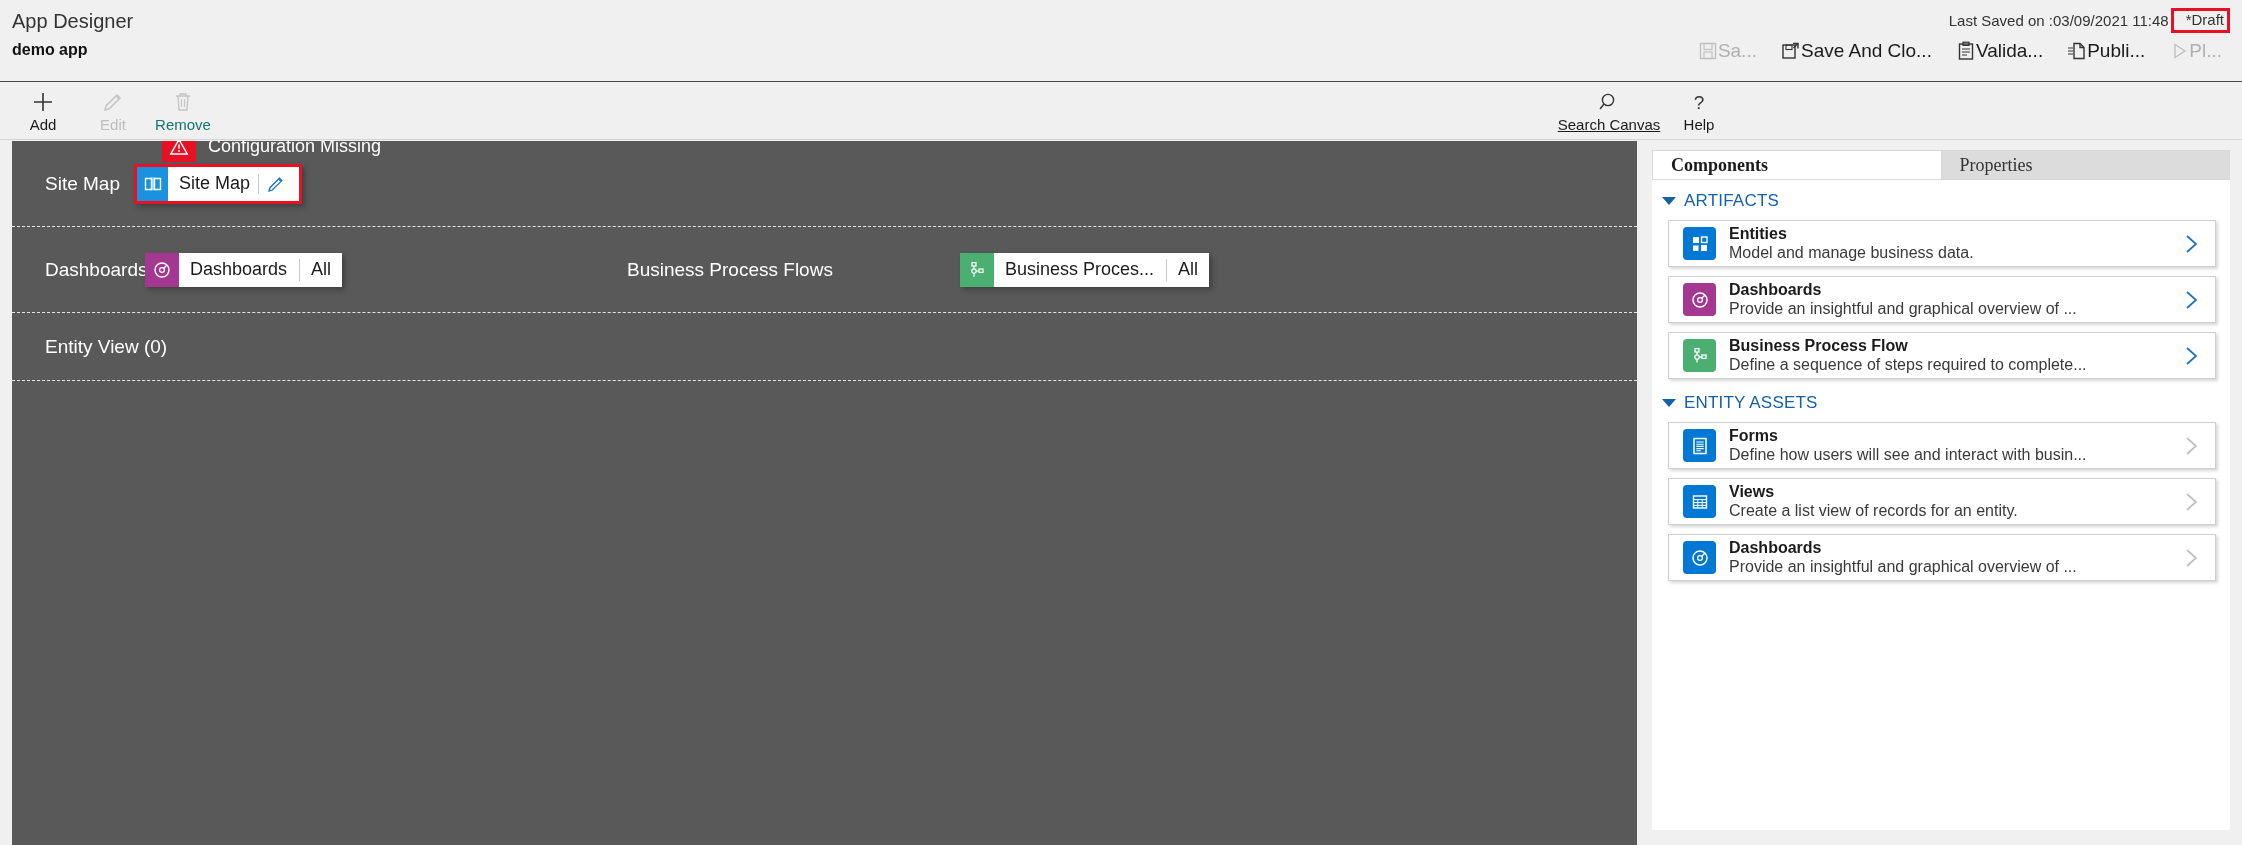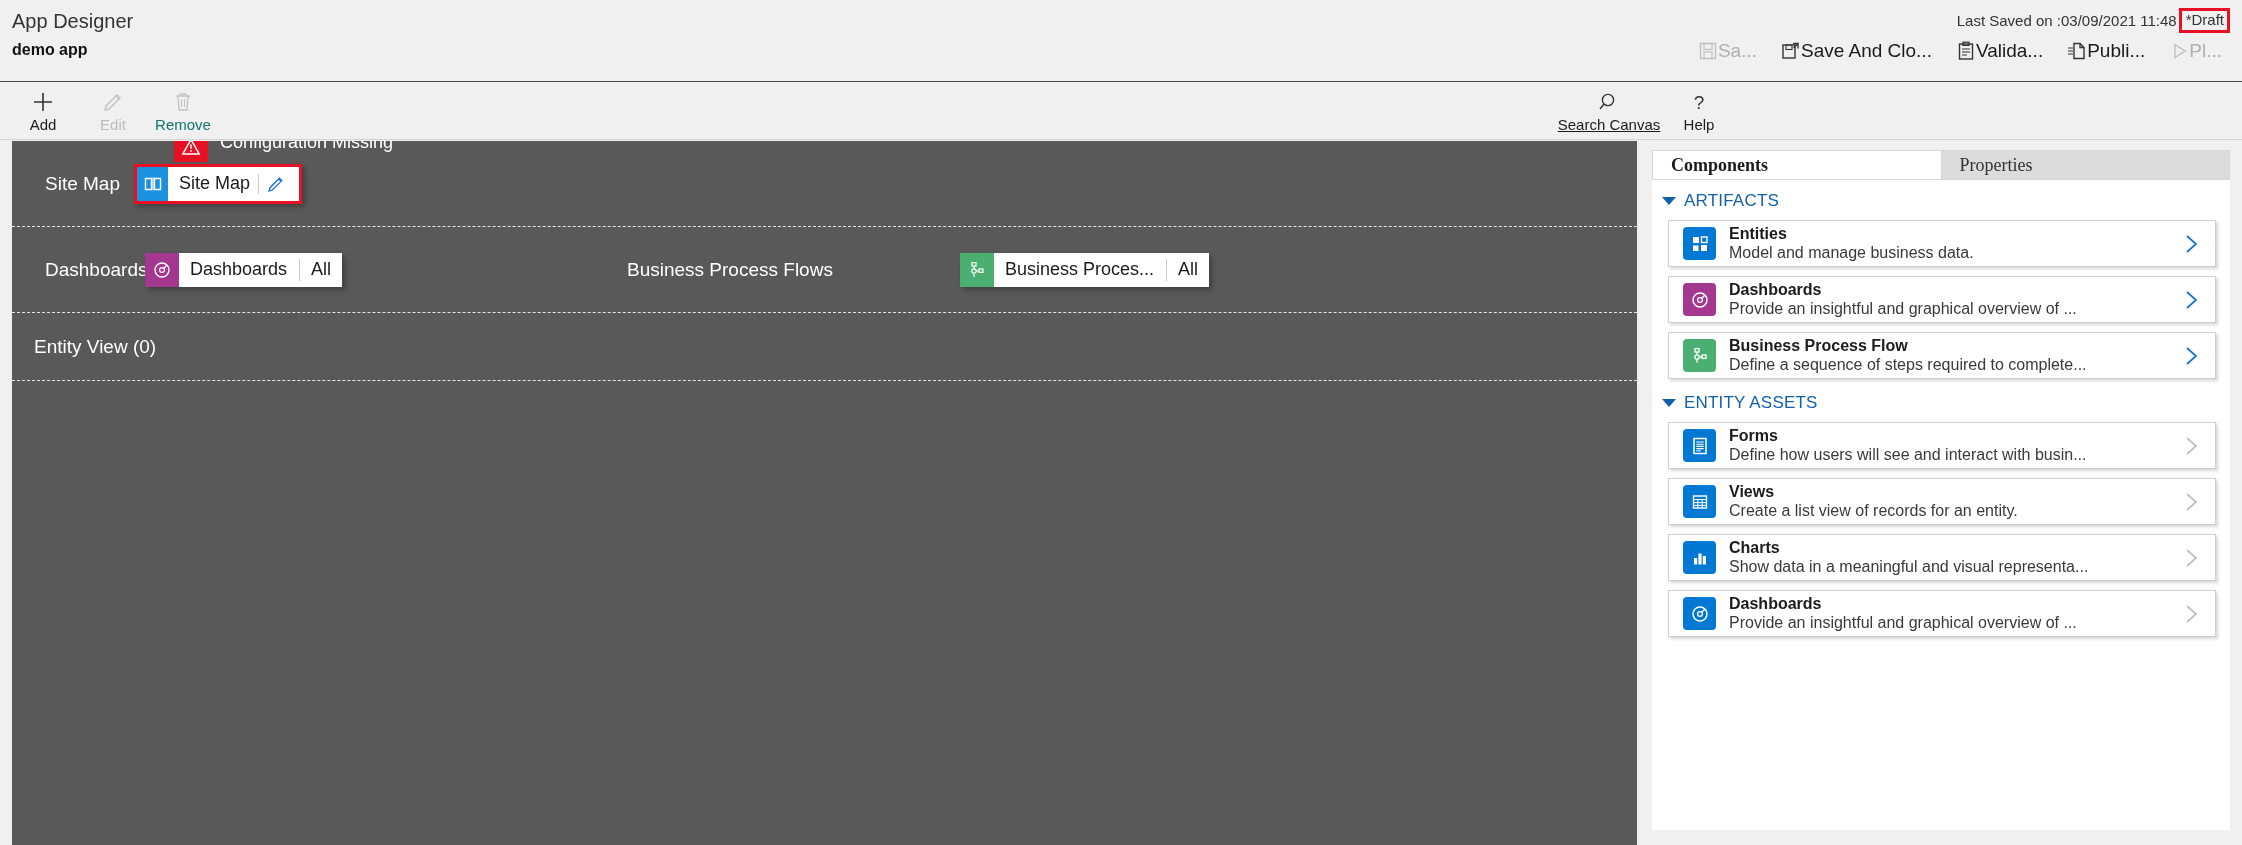--- a/index.html
+++ b/index.html
@@ -23,21 +23,21 @@
   .app-designer-label { font-size: 20px; color: #333; line-height: 26px; }
   .app-name { font-size: 16px; font-weight: bold; color: #111; line-height: 30px; margin-top: 1px; }
 
   .saved-info {
     position: absolute; right: 12px; top: 8px;
     font-size: 15px; color: #333;
     display: flex; align-items: center; gap: 0px;
   }
   .draft-box {
     border: 3px solid #e81123;
-    padding: 1px 3px 2px 4px;
+    padding: 1px 3px 2px 12px;
     margin-left: 2px;
     line-height: 16px;
   }
 
   .cmdbar {
     position: absolute; right: 8px; top: 36px;
     display: flex; align-items: center; gap: 0px;
   }
   .cmd {
     display: flex; align-items: center; 
@@ -124,22 +124,22 @@
     cursor: pointer;
   }
 
   
   .tile-sitemap-wrap {
     position: absolute;
     left: 122px; top: 50%; transform: translateY(-50%);
   }
   .warn-banner {
     position: absolute;
-    left: 12px; top: -32px;
-    display: flex; 
+    left: 0; top: -32px;
+    display: flex; align-items: center;
     height: 30px;
     padding-left: 28px;
   }
   .warn-badge {
     width: 34px; height: 30px; flex: 0 0 34px;
     background: #e81123;
     display: flex; align-items: center; justify-content: center;
   }
   .warn-text {
     font-size: 18px; color: #ffffff;
@@ -401,21 +401,21 @@
               <path d="M7 13.2v3.6" stroke="#ffffff" stroke-width="1.2"></path>
             </svg>
         </div>
         <div class="tile-name">Business Proces...</div>
         <div class="tile-sep"></div>
         <div class="tile-tail">All</div>
       </div>
     </div>
 
     <div class="row r-entity">
-      <div class="row-label" style="left:22px">Entity View (0)</div>
+      <div class="row-label" style="left:33px">Entity View (0)</div>
     </div>
 
     <div class="row r-empty"></div>
   </div>
 
   <div class="rightpanel">
     <div class="tabs">
       <div class="tab">
         <span>Components</span>
       </div>
@@ -524,54 +524,36 @@
           <div class="card-title">Views</div>
           <div class="card-desc">Create a list view of records for an entity.</div>
         </div>
         <div class="card-chev">
           <svg width="20" height="24" viewBox="0 0 20 24">
               <path d="M6 4l9 8-9 8" fill="none" stroke="#bfbfbf" stroke-width="1.7"></path>
             </svg>
         </div>
       </div>
 
+
       <div class="card">
         <div class="card-icon" style="background:#0078d4">
           <svg width="20" height="20" viewBox="0 0 20 20">
-              <rect x="4" y="10" width="3.2" height="6.5" fill="#ffffff"></rect>
-              <rect x="8.4" y="5.5" width="3.2" height="11" fill="#ffffff"></rect>
-              <rect x="12.8" y="8" width="3.2" height="8.5" fill="#ffffff"></rect>
+              <circle cx="10" cy="10" r="7" fill="none" stroke="#ffffff" stroke-width="1.5"></circle>
+              <circle cx="10" cy="10" r="2.4" fill="none" stroke="#ffffff" stroke-width="1.3"></circle>
+              <path d="M11.8 8.2L15 5" stroke="#ffffff" stroke-width="1.4"></path>
             </svg>
         </div>
         <div class="card-text">
-          <div class="card-title">Charts</div>
-          <div class="card-desc">Show data in a meaningful and visual representa...</div>
+          <div class="card-title">Dashboards</div>
+          <div class="card-desc">Provide an insightful and graphical overview of ...</div>
         </div>
         <div class="card-chev">
           <svg width="20" height="24" viewBox="0 0 20 24">
               <path d="M6 4l9 8-9 8" fill="none" stroke="#bfbfbf" stroke-width="1.7"></path>
             </svg>
         </div>
       </div>
 
-      <div class="card">
-        <div class="card-icon" style="background:#0078d4">
-          <svg width="20" height="20" viewBox="0 0 20 20">
-              <circle cx="10" cy="10" r="7" fill="none" stroke="#ffffff" stroke-width="1.5"></circle>
-              <circle cx="10" cy="10" r="2.4" fill="none" stroke="#ffffff" stroke-width="1.3"></circle>
-              <path d="M11.8 8.2L15 5" stroke="#ffffff" stroke-width="1.4"></path>
-            </svg>
-        </div>
-        <div class="card-text">
-          <div class="card-title">Dashboards</div>
-          <div class="card-desc">Provide an insightful and graphical overview of ...</div>
-        </div>
-        <div class="card-chev">
-          <svg width="20" height="24" viewBox="0 0 20 24">
-              <path d="M6 4l9 8-9 8" fill="none" stroke="#bfbfbf" stroke-width="1.7"></path>
-            </svg>
-        </div>
-      </div>
-
     </div>
   </div>
 
 </div>
 
 </body></html>

